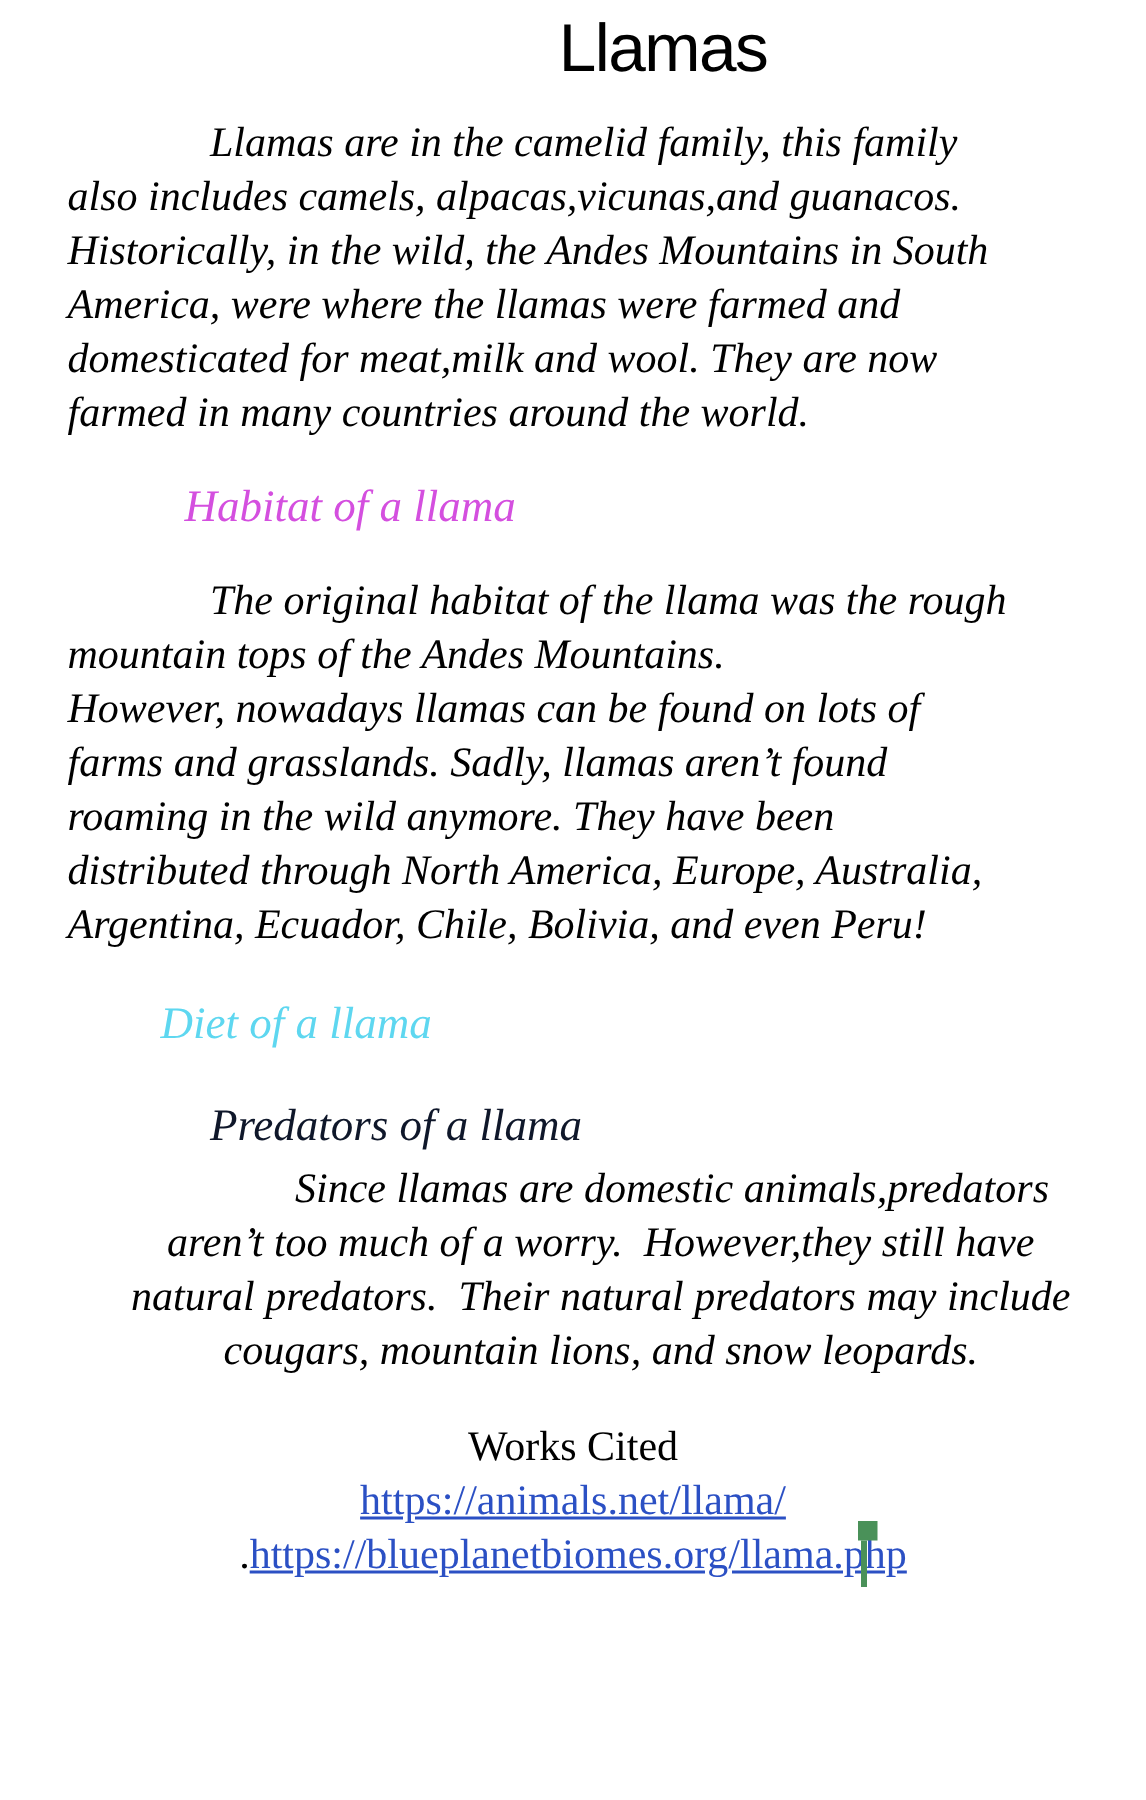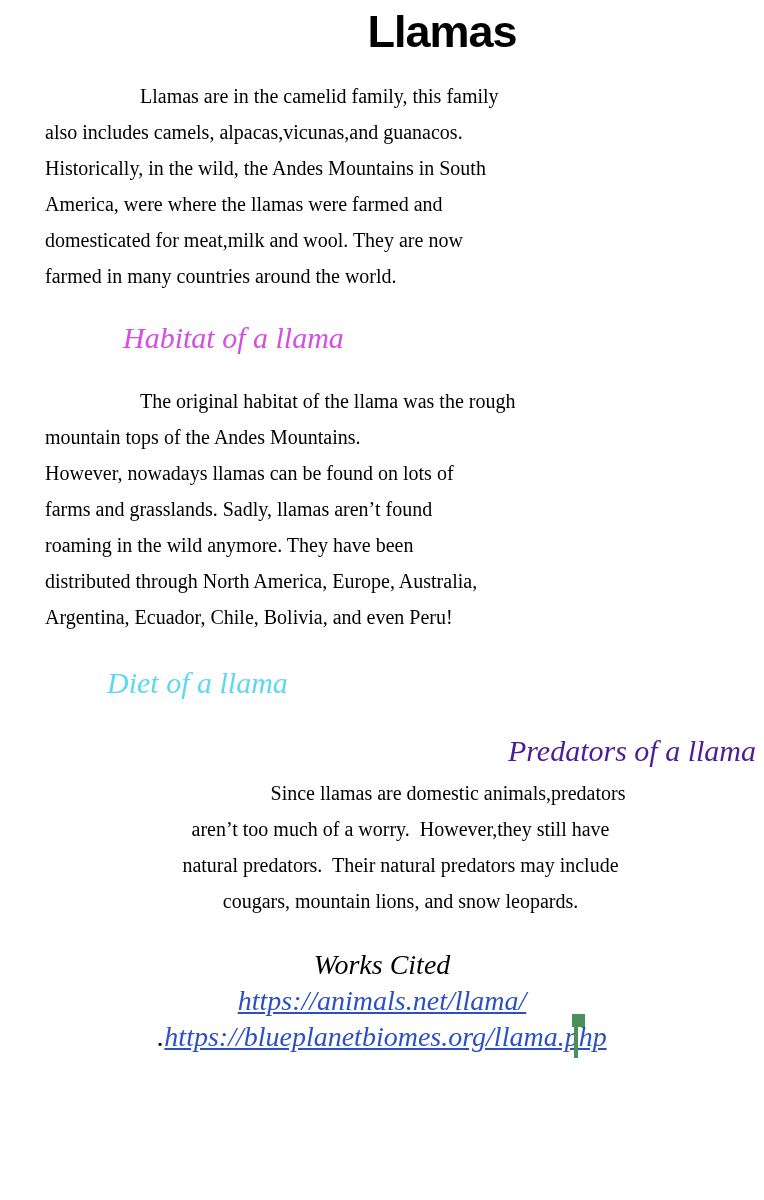--- a/index.html
+++ b/index.html
@@ -7,36 +7,37 @@
     position: relative;
     width: 764px;
     height: 1200px;
     background: #ffffff;
     overflow: hidden;
     font-family: "Liberation Serif", serif;
     color: #000000;
   }
   .doc-title {
     font-family: "Liberation Sans", sans-serif;
-    font-weight: 700;
+    font-weight: 400;
     font-size: 45px;
     line-height: 48px;
     letter-spacing: -1px;
     text-align: center;
     text-indent: 105px;
     margin: 8px 0 0 0;
     padding-left: 15px;
   }
   .para {
-    font-size: 20px;
+    font-size: 28px;
     line-height: 36px;
     margin: 0;
     padding: 0 8px 0 45px;
     text-indent: 95px;
     white-space: pre-wrap;
+    font-style: italic;
   }
   .sec-heading {
     font-size: 30px;
     line-height: 36px;
     font-style: italic;
     font-weight: 400;
     margin: 0;
     padding: 0 8px 0 45px;
     text-indent: 95px;
     white-space: pre-wrap;
@@ -47,21 +48,21 @@
   #sec-diet        { margin-top: 30px; padding-left: 12px; }
   #para-diet       { margin-top: 6px;  }
   #sec-predators   { margin-top: 32px; }
   #para-predators  { margin-top: 6px; text-align: center;  }
   .works-cited {
     margin-top: 28px;
     text-align: center;
     font-size: 28px;
     line-height: 36px;
   }
-  .works-cited p { margin: 0; font-style: italic; }
+  .works-cited p { margin: 0; }
   a.doc-link { text-decoration: underline; cursor: pointer; }
   .link-prefix { color: #000000; }
   .collab-cursor { position: absolute; left: 572px; top: 1014px; width: 14px; }
   .collab-cursor-flag { width: 13px; height: 13px; }
   .collab-cursor-bar  { width: 4px; height: 31px; margin-left: 2px; }
 </style>
 </head>
 <body>
 
 <div class="page">
@@ -81,21 +82,21 @@
 mountain tops of the Andes Mountains.
 However, nowadays llamas can be found on lots of
 farms and grasslands. Sadly, llamas aren’t found
 roaming in the wild anymore. They have been
 distributed through North America, Europe, Australia,
 Argentina, Ecuador, Chile, Bolivia, and even Peru!</p>
 
   <h2 class="sec-heading" id="sec-diet" style="color: rgb(94, 215, 240);">Diet of a llama</h2>
 
 
-  <h2 class="sec-heading" id="sec-predators" style="color: #4c1d95; text-align: right;">Predators of a llama</h2>
+  <h2 class="sec-heading" id="sec-predators" style="color: #0f172a;">Predators of a llama</h2>
 
   <p class="para" id="para-predators">Since llamas are domestic animals,predators
 aren’t too much of a worry.  However,they still have
 natural predators.  Their natural predators may include
 cougars, mountain lions, and snow leopards.</p>
 
   <div class="collab-cursor">
     <div class="collab-cursor-flag" style="background-color: rgb(74, 145, 89);"></div>
     <div class="collab-cursor-bar" style="background-color: rgb(74, 145, 89);"></div>
   </div>

